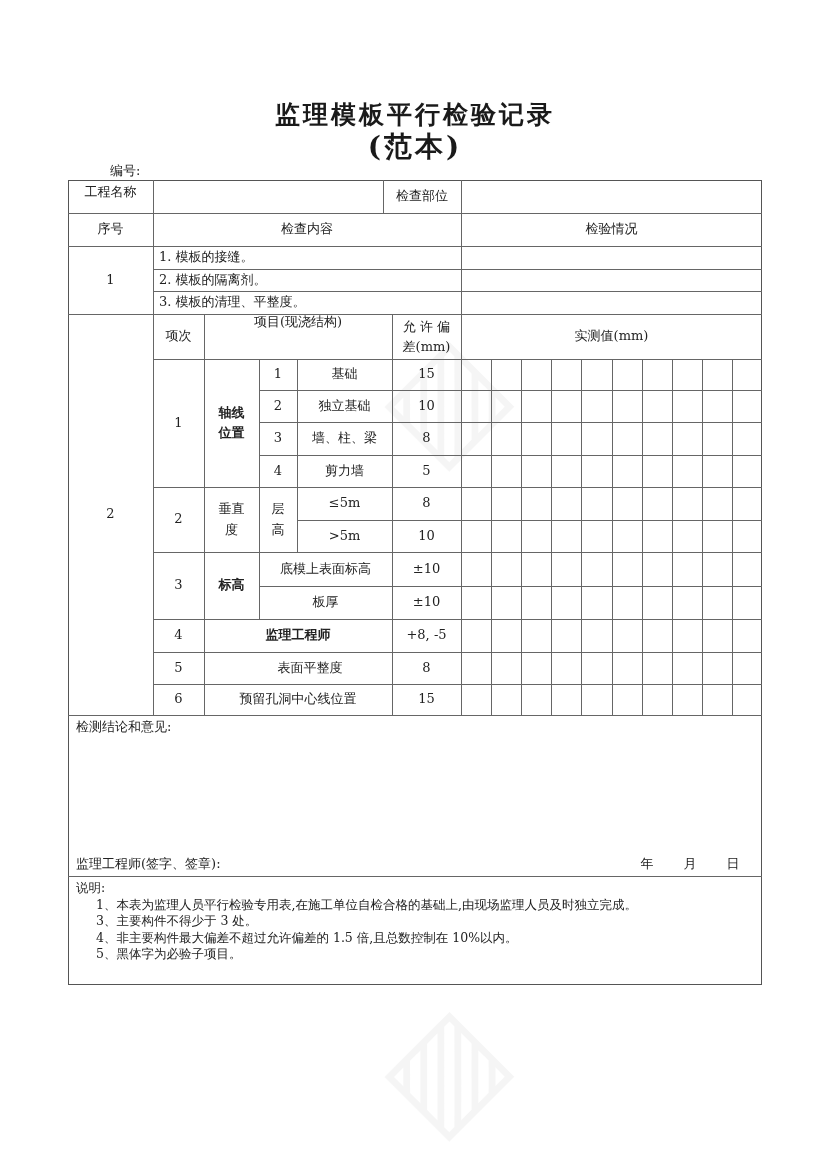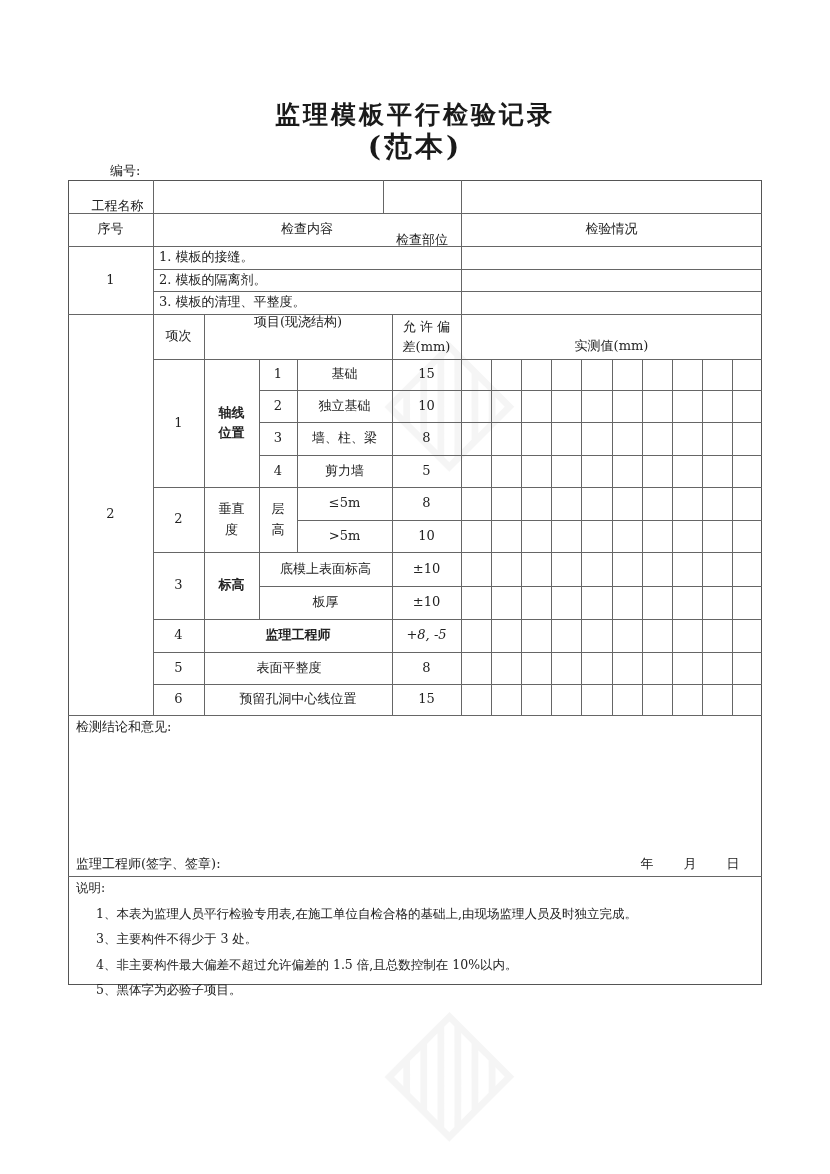--- a/index.html
+++ b/index.html
@@ -14,21 +14,21 @@
   .frame { position: absolute; left: 68px; top: 180px; width: 694px; height: 805px;
            border: 1.5px solid #555; box-sizing: border-box; }
   .ln { position: absolute; background: #666; }
   .h { height: 1px; }
   .v { width: 1px; }
   .cell { position: absolute; display: flex; align-items: center; justify-content: center;
           font-size: 13px; text-align: center; line-height: 1.55; box-sizing: border-box; }
   .left { justify-content: flex-start; padding-left: 6px; }
   .bold { font-weight: bold; }
   .notes { position: absolute; left: 76px; top: 880px; font-size: 12.5px; line-height: 16.5px; }
-  .notes .item { padding-left: 20px; margin-top: 9px; }
+  .notes .item { padding-left: 20px; }
   .wm { position: absolute; color: rgba(200,200,200,0.18); font-size: 120px; font-weight: bold;
         transform: rotate(45deg); pointer-events: none; font-family: "DejaVu Sans", sans-serif; }
 </style>
 </head>
 <body>
 
 <div class="wm" style="left:400px;top:330px;">▧</div>
 <div class="wm" style="left:400px;top:1000px;">▧</div>
 
 <div class="title t1">监理模板平行检验记录</div>
@@ -65,39 +65,39 @@
     <div class="ln v" style="left: 297px; top: 359px; height: 193px;"></div>
     <div class="ln v" style="left: 491.1px; top: 359px; height: 356px;"></div>
     <div class="ln v" style="left: 521.2px; top: 359px; height: 356px;"></div>
     <div class="ln v" style="left: 551.3px; top: 359px; height: 356px;"></div>
     <div class="ln v" style="left: 581.4px; top: 359px; height: 356px;"></div>
     <div class="ln v" style="left: 611.5px; top: 359px; height: 356px;"></div>
     <div class="ln v" style="left: 641.6px; top: 359px; height: 356px;"></div>
     <div class="ln v" style="left: 671.7px; top: 359px; height: 356px;"></div>
     <div class="ln v" style="left: 701.8px; top: 359px; height: 356px;"></div>
     <div class="ln v" style="left: 731.9px; top: 359px; height: 356px;"></div>
-    <div class="cell" style="left: 68px; top: 190px; width: 85px; height: 33px; margin-left: 7px;">工程名称</div>
+    <div class="cell" style="left: 68px; top: 176px; width: 85px; height: 33px;">工程名称</div>
     <div class="cell" style="left: 153px; top: 180px; width: 230px; height: 33px;"></div>
-    <div class="cell" style="left: 383px; top: 180px; width: 78px; height: 33px; margin-top: 44px;">检查部位</div>
+    <div class="cell" style="left: 383px; top: 180px; width: 78px; height: 33px;">检查部位</div>
     <div class="cell" style="left: 461px; top: 180px; width: 301px; height: 33px;"></div>
     <div class="cell" style="left: 68px; top: 213px; width: 85px; height: 33px;">序号</div>
     <div class="cell" style="left: 153px; top: 213px; width: 308px; height: 33px;">检查内容</div>
     <div class="cell" style="left: 461px; top: 213px; width: 301px; height: 33px;">检验情况</div>
     <div class="cell" style="left: 68px; top: 246px; width: 85px; height: 68px;">1</div>
     <div class="cell left" style="left: 153px; top: 246px; width: 308px; height: 23px; text-align: right;">1. 模板的接缝。</div>
     <div class="cell left" style="left: 153px; top: 269px; width: 308px; height: 22px;">2. 模板的隔离剂。</div>
     <div class="cell left" style="left: 153px; top: 291px; width: 308px; height: 23px;">3. 模板的清理、平整度。</div>
     <div class="cell" style="left: 461px; top: 246px; width: 301px; height: 23px;"></div>
     <div class="cell" style="left: 461px; top: 269px; width: 301px; height: 22px;"></div>
     <div class="cell" style="left: 461px; top: 291px; width: 301px; height: 23px;"></div>
     <div class="cell" style="left: 68px; top: 314px; width: 85px; height: 401px;">2</div>
     <div class="cell" style="left: 153px; top: 314px; width: 51px; height: 45px;">项次</div>
     <div class="cell" style="left: 204px; top: 300px; width: 188px; height: 45px;">项目(现浇结构)</div>
     <div class="cell" style="left: 392px; top: 314px; width: 69px; height: 45px; padding: 8px 6px; line-height: 1.5;">允 许 偏 差(mm)</div>
-    <div class="cell" style="left: 461px; top: 324px; width: 301px; height: 45px;">实测值(mm)</div>
+    <div class="cell" style="left: 461px; top: 314px; width: 301px; height: 45px;">实测值(mm)</div>
     <div class="cell" style="left: 153px; top: 359px; width: 51px; height: 128px;">1</div>
     <div class="cell bold" style="left: 204px; top: 359px; width: 55px; height: 128px; padding: 0px 14px;">轴线位置</div>
     <div class="cell" style="left: 259px; top: 359px; width: 38px; height: 31px;">1</div>
     <div class="cell" style="left: 297px; top: 359px; width: 95px; height: 31px;">基础</div>
     <div class="cell" style="left: 392px; top: 359px; width: 69px; height: 31px;">15</div>
     <div class="cell" style="left: 259px; top: 390px; width: 38px; height: 32px;">2</div>
     <div class="cell" style="left: 297px; top: 390px; width: 95px; height: 32px;">独立基础</div>
     <div class="cell" style="left: 392px; top: 390px; width: 69px; height: 32px;">10</div>
     <div class="cell" style="left: 259px; top: 422px; width: 38px; height: 33px;">3</div>
     <div class="cell" style="left: 297px; top: 422px; width: 95px; height: 33px;">墙、柱、梁</div>
@@ -113,23 +113,23 @@
     <div class="cell" style="left: 297px; top: 520px; width: 95px; height: 32px;">&gt;5m</div>
     <div class="cell" style="left: 392px; top: 520px; width: 69px; height: 32px;">10</div>
     <div class="cell" style="left: 153px; top: 552px; width: 51px; height: 67px;">3</div>
     <div class="cell bold" style="left: 204px; top: 552px; width: 55px; height: 67px;">标高</div>
     <div class="cell" style="left: 259px; top: 552px; width: 133px; height: 34px;">底模上表面标高</div>
     <div class="cell" style="left: 392px; top: 552px; width: 69px; height: 34px;">±10</div>
     <div class="cell" style="left: 259px; top: 586px; width: 133px; height: 33px;">板厚</div>
     <div class="cell" style="left: 392px; top: 586px; width: 69px; height: 33px;">±10</div>
     <div class="cell" style="left: 153px; top: 619px; width: 51px; height: 33px;">4</div>
     <div class="cell bold" style="left: 204px; top: 619px; width: 188px; height: 33px;">监理工程师</div>
-    <div class="cell" style="left: 392px; top: 619px; width: 69px; height: 33px; font-style: italic;">+8, -5</div>
+    <div class="cell" style="left: 392px; top: 619px; width: 69px; height: 33px;">+8, -5</div>
     <div class="cell" style="left: 153px; top: 652px; width: 51px; height: 32px;">5</div>
-    <div class="cell" style="left: 195px; top: 652px; width: 188px; height: 32px;">表面平整度</div>
+    <div class="cell" style="left: 216px; top: 652px; width: 188px; height: 32px;">表面平整度</div>
     <div class="cell" style="left: 392px; top: 652px; width: 69px; height: 32px;">8</div>
     <div class="cell" style="left: 153px; top: 684px; width: 51px; height: 31px;">6</div>
     <div class="cell" style="left: 204px; top: 684px; width: 188px; height: 31px;">预留孔洞中心线位置</div>
     <div class="cell" style="left: 392px; top: 684px; width: 69px; height: 31px;">15</div>
     <div class="cell left" style="left: 68px; top: 715px; width: 332px; height: 25px; padding-left: 8px;">检测结论和意见:</div>
     <div class="cell" style="left: 68px; top: 740px; width: 694px; height: 110px;"></div>
     <div class="cell left" style="left: 68px; top: 852px; width: 382px; height: 24px; padding-left: 8px;">监理工程师(签字、签章):</div>
     <div class="cell" style="left: 634px; top: 852px; width: 26px; height: 24px;">年</div>
     <div class="cell" style="left: 677px; top: 852px; width: 26px; height: 24px;">月</div>
     <div class="cell" style="left: 720px; top: 852px; width: 26px; height: 24px;">日</div>

